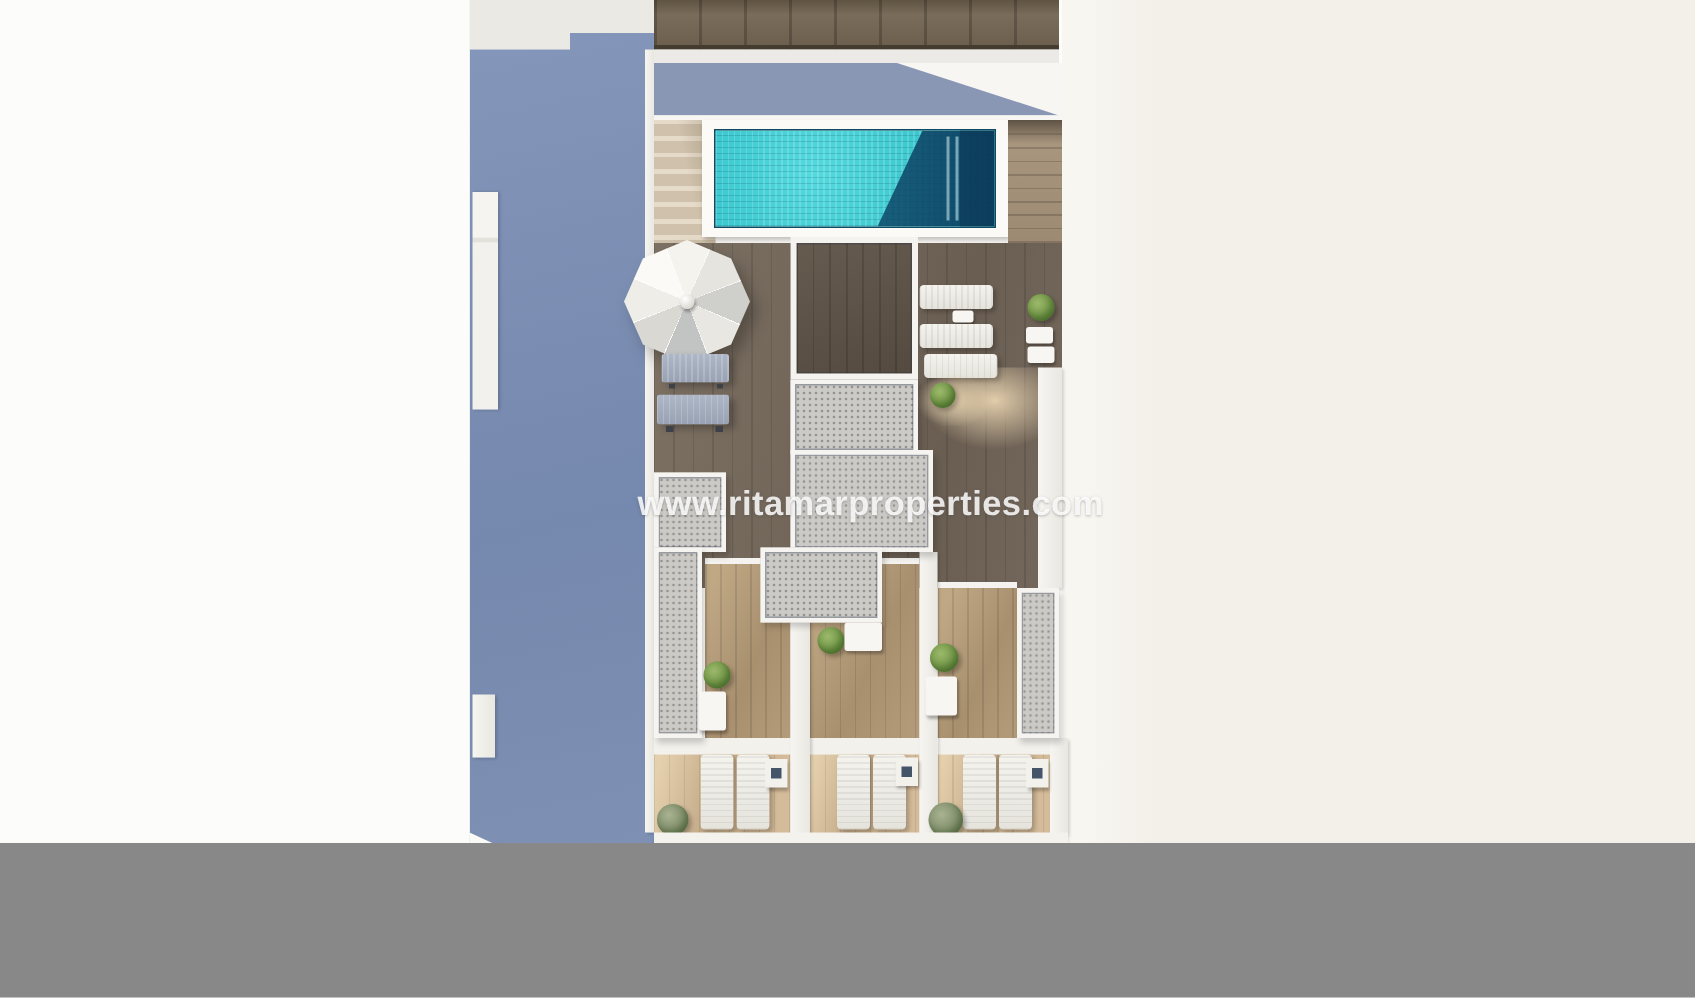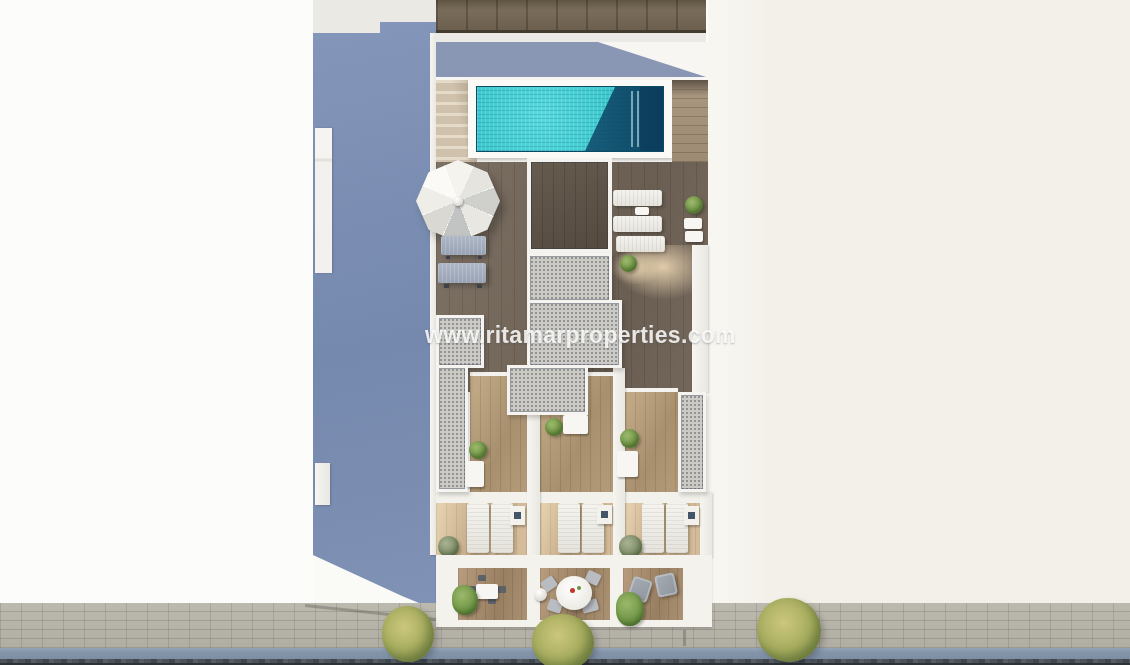--- a/index.html
+++ b/index.html
@@ -1,16 +1,16 @@
 <!DOCTYPE html>
 <html style="--background_left: #fcfcfb; --background_right: #f3f0ea; --shadow_wall_blue: #7d90b4; --pool_water: #3cc9cf; --pool_water_shadow: #1d6d91; --deck_wood_dark: #71655a; --terrace_wood: #b09878; --concrete_roof: #cbcac6; --sidewalk: #bcb9af; --curb: #8495aa; --road: #4a5058; --foliage_green: #6f9445; --foliage_yellow: #a3aa5c; --furniture_white: #f2f1ec;"><head>
 <meta charset="utf-8">
 <style>
   html,body{margin:0;padding:0;background:#888;}
-  #stage{position:relative;width:1130px;height:665px;overflow:hidden;
+  #stage{position:relative;width:1130px;height:562px;overflow:hidden;
          background:var(--background_left,#fcfcfb);
          font-family:"Liberation Sans",sans-serif;}
   .a{position:absolute;}
   
   .bg-right{background:linear-gradient(90deg,#f8f6f1 0 14px,var(--background_right,#f3f0ea) 60px);}
   .cream-strip{background:#ebe9e3;}
   .blue-wall{background:linear-gradient(168deg,#8496ba,#7588ad 55%,#8093b6);}
   .white-lit{background:#fafaf7;}
   .pillar{background:linear-gradient(#f5f4f0 0 30px,#e3e1db 31px 33px,#f2f1ed 34px);box-shadow:1px 0 2px rgba(0,0,0,.18);}
   .wall{background:linear-gradient(90deg,#f6f5f1,#e9e7e1);box-shadow:1px 1px 2px rgba(0,0,0,.18);}

